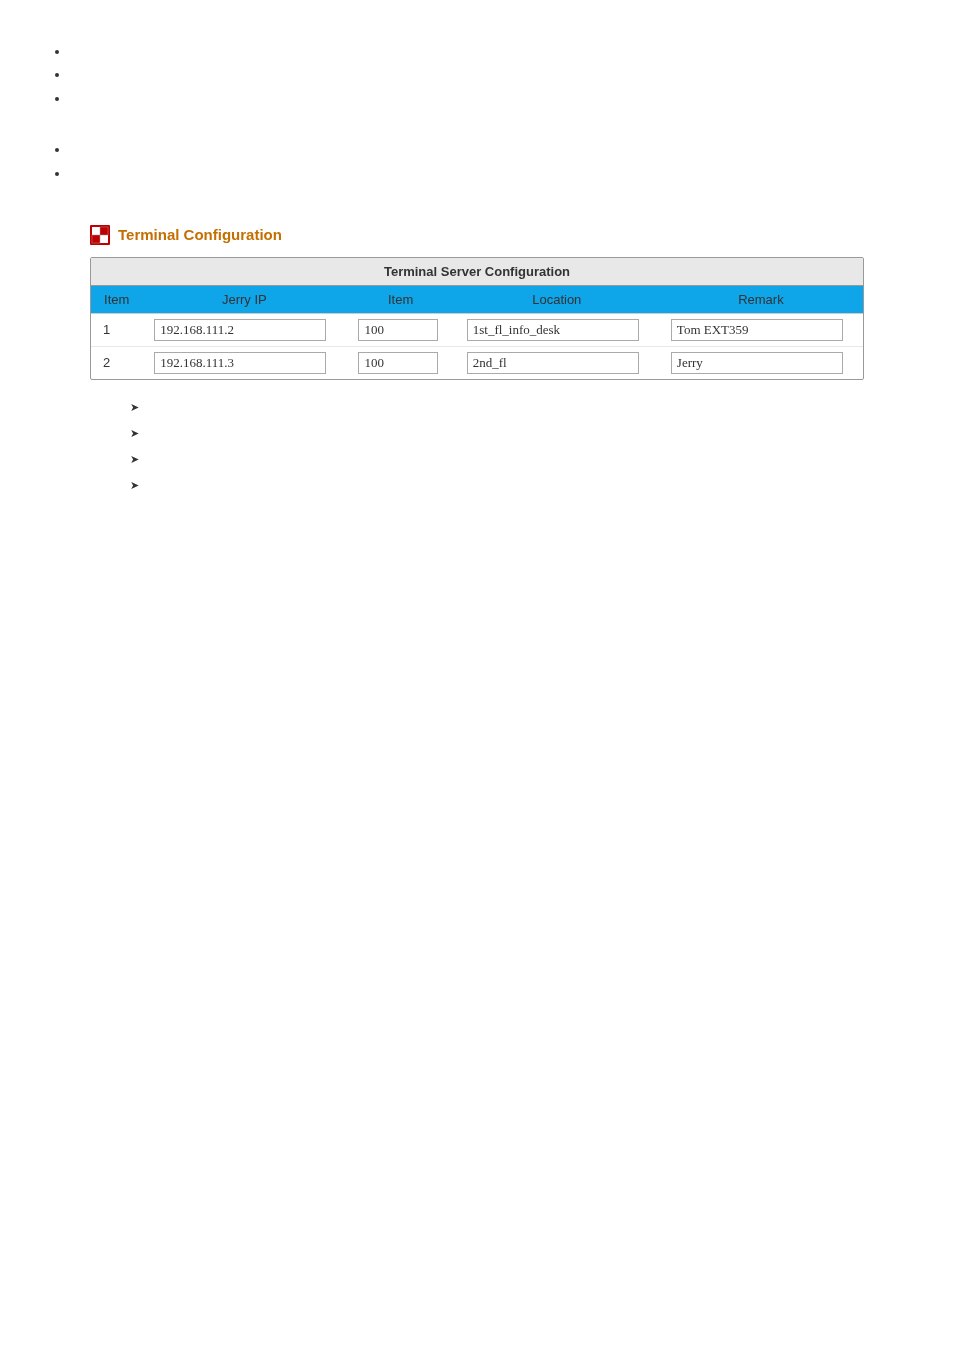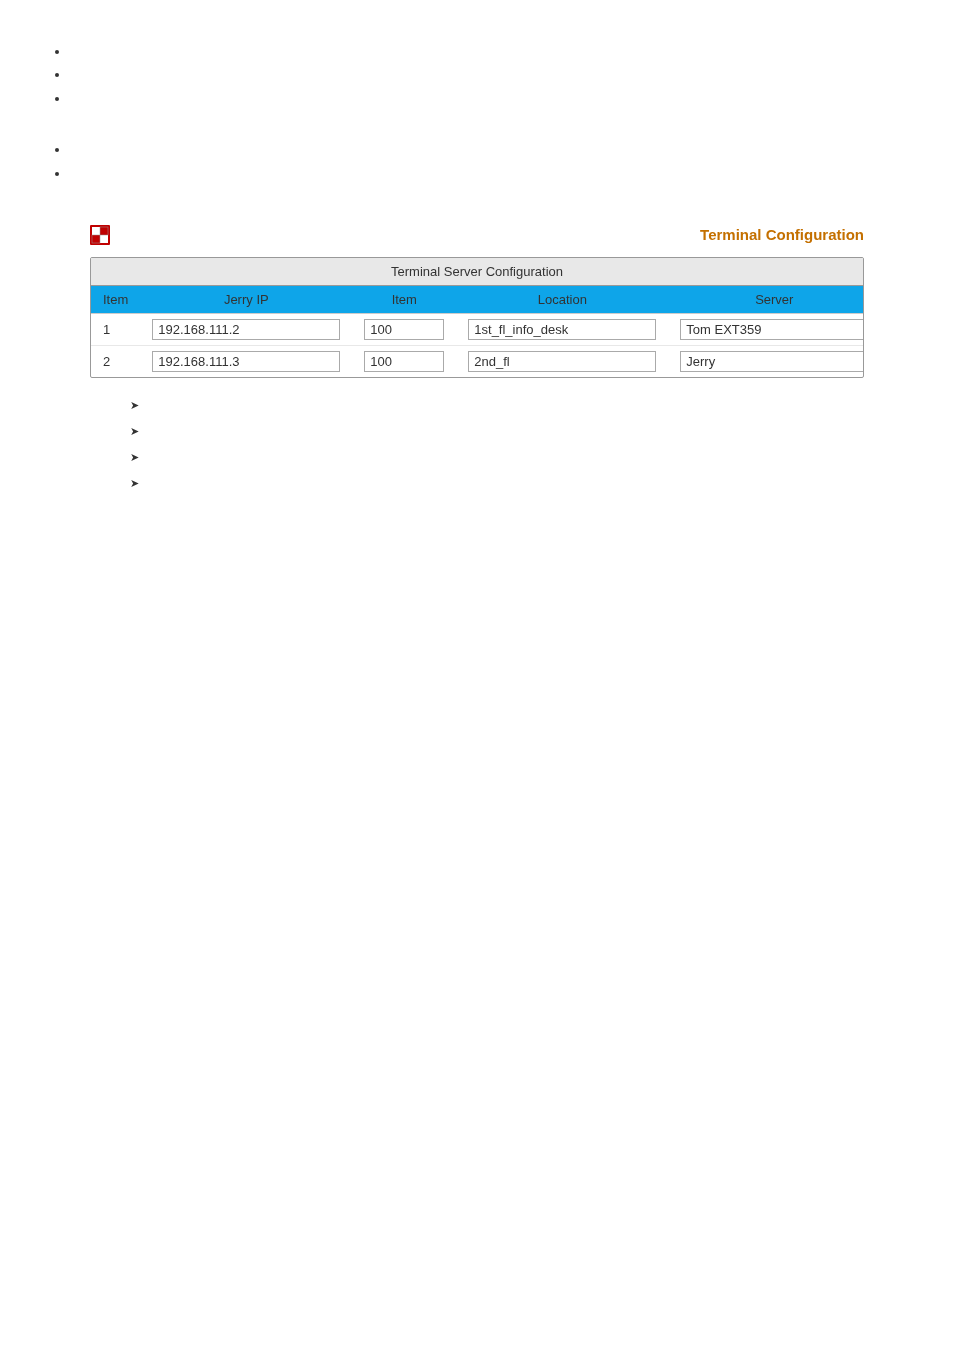--- a/index.html
+++ b/index.html
@@ -39,21 +39,20 @@
     .section-container {
       margin-top: 40px;
       margin-left: 60px;
       margin-right: 60px;
     }
 
     .section-title {
       display: flex;
       align-items: center;
       margin-bottom: 12px;
-      justify-content: space-between;
     }
 
     .section-title-icon {
       width: 20px;
       height: 20px;
       margin-right: 8px;
       flex-shrink: 0;
     }
 
     .section-title-text {
@@ -66,21 +65,21 @@
       border: 1px solid #999;
       border-radius: 2px;
       overflow: hidden;
     }
 
     .config-table-header {
       background: #e8e8e8;
       text-align: center;
       padding: 6px 26px;
       font-size: 13px;
-      font-weight: normal;
+      font-weight: bold;
       border-bottom: 1px solid #999;
       color: #333;
     }
 
     table.config-table {
       width: 100%;
       border-collapse: collapse;
     }
 
     table.config-table th {
@@ -102,21 +101,21 @@
     }
 
     table.config-table tr:last-child td {
       border-bottom: none;
     }
 
     .input-cell {
       border: 1px solid #aaa;
       padding: 2px 5px;
       font-size: 13px;
-      font-family: Liberation Sans, sans-serif;
+      font-family: Liberation Serif, serif;
       background: #fff;
       color: #333;
       min-width: 80px;
     }
 
     .input-cell-wide {
       min-width: 110px;
     }
 
     .arrow-list {
@@ -175,21 +174,21 @@
 
   <div class="config-table-wrapper">
     <div class="config-table-header">Terminal Server Configuration</div>
     <table class="config-table">
       <thead>
         <tr>
           <th>Item</th>
           <th>Jerry IP</th>
           <th>Item</th>
           <th>Location</th>
-          <th>Server</th>
+          <th>Remark</th>
         </tr>
       </thead>
       <tbody>
 
         <tr>
           <td>1</td>
           <td>
             <input class="input-cell input-cell-wide" type="text" value="192.168.111.2" style="">
           </td>
           <td>

